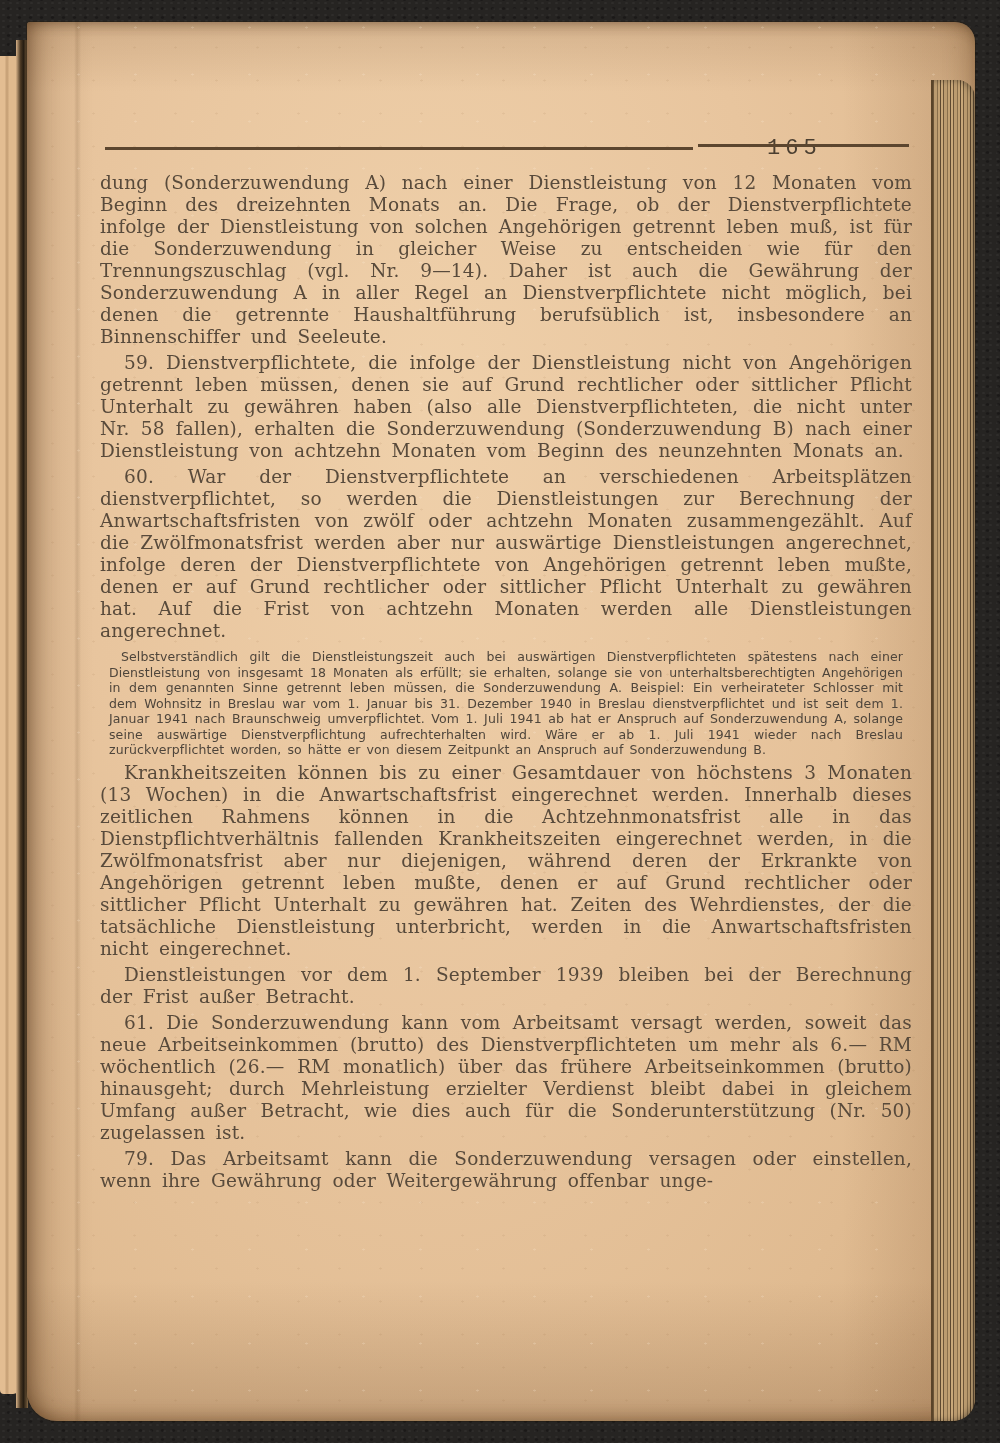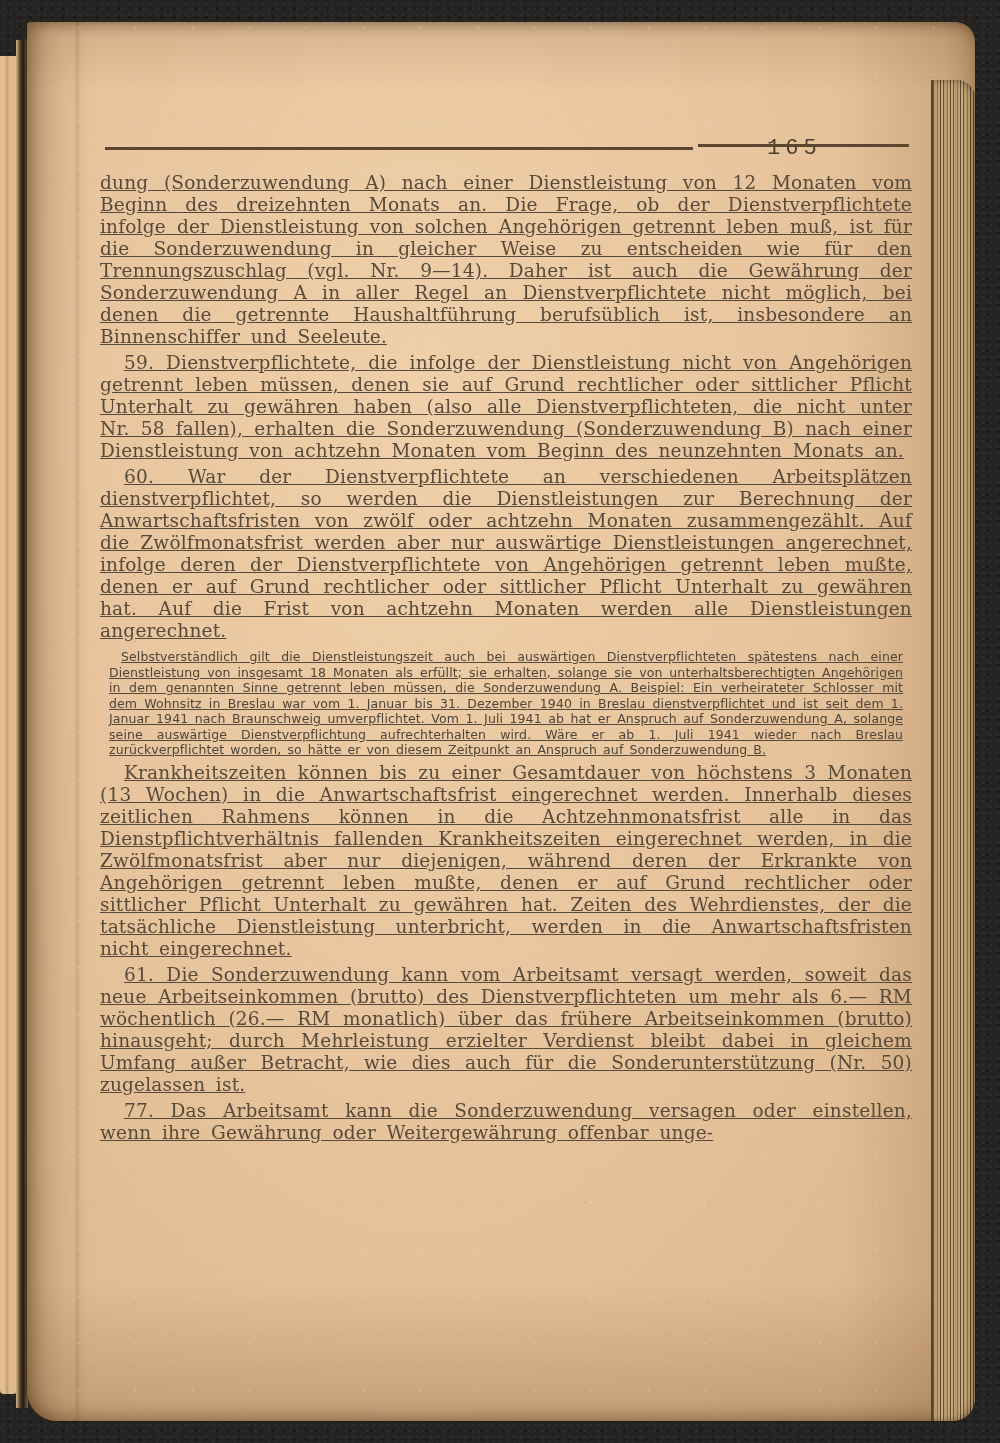--- a/index.html
+++ b/index.html
@@ -79,21 +79,20 @@
     font-family: Liberation Mono, monospace;
     margin-top: 28px;
   }
   .rule { position: absolute; height: 2.5px; background: #5c462f; }
   .rule-left  { left: 78px;  top: 125px; width: 588px; }
   .rule-right { left: 671px; top: 122px; width: 211px; }
 
   .text-column {
     position: absolute; left: 73px; top: 150px; width: 812px;
     color: #584a3b;
-    text-decoration: underline;
   }
   p.body-par {
     margin: 4px 0 0;
     font-size: 18.5px;
     line-height: 22px;
     text-align: justify;
     text-indent: 24px;
     word-spacing: 4.5px;
     letter-spacing: 0.2px;
   }
@@ -125,20 +124,21 @@
 
     <div class="rule rule-left"></div>
     <div class="rule rule-right"></div>
 
     <div class="text-column">
       <p class="body-par no-indent">dung (Sonderzuwendung A) nach einer Dienstleistung von 12 Monaten vom Beginn des dreizehnten Monats an. Die Frage, ob der Dienstverpflichtete infolge der Dienstleistung von solchen Angehörigen getrennt leben muß, ist für die Sonderzuwendung in gleicher Weise zu entscheiden wie für den Trennungszuschlag (vgl. Nr. 9—14). Daher ist auch die Gewährung der Sonderzuwendung A in aller Regel an Dienstverpflichtete nicht möglich, bei denen die getrennte Haushaltführung berufsüblich ist, insbesondere an Binnenschiffer und Seeleute.</p>
       <p class="body-par">59. Dienstverpflichtete, die infolge der Dienstleistung nicht von Angehörigen getrennt leben müssen, denen sie auf Grund rechtlicher oder sittlicher Pflicht Unterhalt zu gewähren haben (also alle Dienstverpflichteten, die nicht unter Nr. 58 fallen), erhalten die Sonderzuwendung (Sonderzuwendung B) nach einer Dienstleistung von achtzehn Monaten vom Beginn des neunzehnten Monats an.</p>
       <p class="body-par">60. War der Dienstverpflichtete an verschiedenen Arbeitsplätzen dienstverpflichtet, so werden die Dienstleistungen zur Berechnung der Anwartschaftsfristen von zwölf oder achtzehn Monaten zusammengezählt. Auf die Zwölfmonatsfrist werden aber nur auswärtige Dienstleistungen angerechnet, infolge deren der Dienstverpflichtete von Angehörigen getrennt leben mußte, denen er auf Grund rechtlicher oder sittlicher Pflicht Unterhalt zu gewähren hat. Auf die Frist von achtzehn Monaten werden alle Dienstleistungen angerechnet.</p>
       <p class="small-par">Selbstverständlich gilt die Dienstleistungszeit auch bei auswärtigen Dienstverpflichteten spätestens nach einer Dienstleistung von insgesamt 18 Monaten als erfüllt; sie erhalten, solange sie von unterhaltsberechtigten Angehörigen in dem genannten Sinne getrennt leben müssen, die Sonderzuwendung A. Beispiel: Ein verheirateter Schlosser mit dem Wohnsitz in Breslau war vom 1. Januar bis 31. Dezember 1940 in Breslau dienstverpflichtet und ist seit dem 1. Januar 1941 nach Braunschweig umverpflichtet. Vom 1. Juli 1941 ab hat er Anspruch auf Sonderzuwendung A, solange seine auswärtige Dienstverpflichtung aufrechterhalten wird. Wäre er ab 1. Juli 1941 wieder nach Breslau zurückverpflichtet worden, so hätte er von diesem Zeitpunkt an Anspruch auf Sonderzuwendung B.</p>
       <p class="body-par">Krankheitszeiten können bis zu einer Gesamtdauer von höchstens 3 Monaten (13 Wochen) in die Anwartschaftsfrist eingerechnet werden. Innerhalb dieses zeitlichen Rahmens können in die Achtzehnmonatsfrist alle in das Dienstpflichtverhältnis fallenden Krankheitszeiten eingerechnet werden, in die Zwölfmonatsfrist aber nur diejenigen, während deren der Erkrankte von Angehörigen getrennt leben mußte, denen er auf Grund rechtlicher oder sittlicher Pflicht Unterhalt zu gewähren hat. Zeiten des Wehrdienstes, der die tatsächliche Dienstleistung unterbricht, werden in die Anwartschaftsfristen nicht eingerechnet.</p>
+      <p class="body-par">Dienstleistungen vor dem 1. September 1939 bleiben bei der Berechnung der Frist außer Betracht.</p>
       <p class="body-par">61. Die Sonderzuwendung kann vom Arbeitsamt versagt werden, soweit das neue Arbeitseinkommen (brutto) des Dienstverpflichteten um mehr als 6.— RM wöchentlich (26.— RM monatlich) über das frühere Arbeitseinkommen (brutto) hinausgeht; durch Mehrleistung erzielter Verdienst bleibt dabei in gleichem Umfang außer Betracht, wie dies auch für die Sonderunterstützung (Nr. 50) zugelassen ist.</p>
-      <p class="body-par">77. Das Arbeitsamt kann die Sonderzuwendung versagen oder einstellen, wenn ihre Gewährung oder Weitergewährung offenbar unge-</p>
+      <p class="body-par">79. Das Arbeitsamt kann die Sonderzuwendung versagen oder einstellen, wenn ihre Gewährung oder Weitergewährung offenbar unge-</p>
     </div>
 
     <div class="page-edges"></div>
   </div>
 
 </div>
 
 </body></html>

